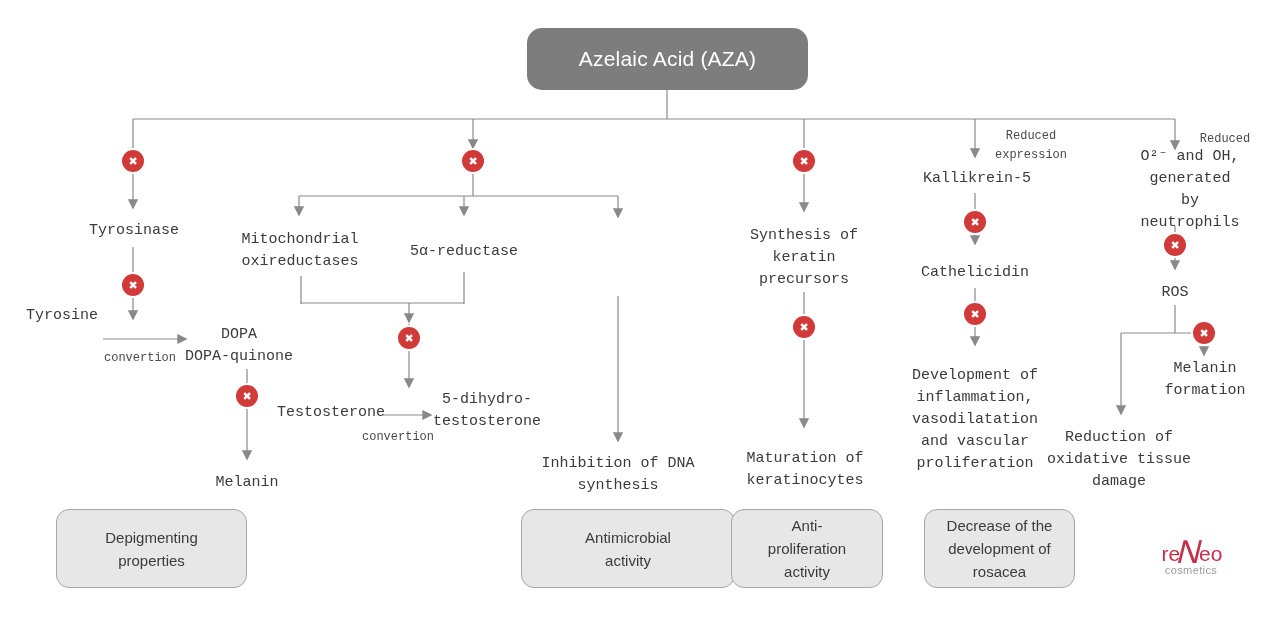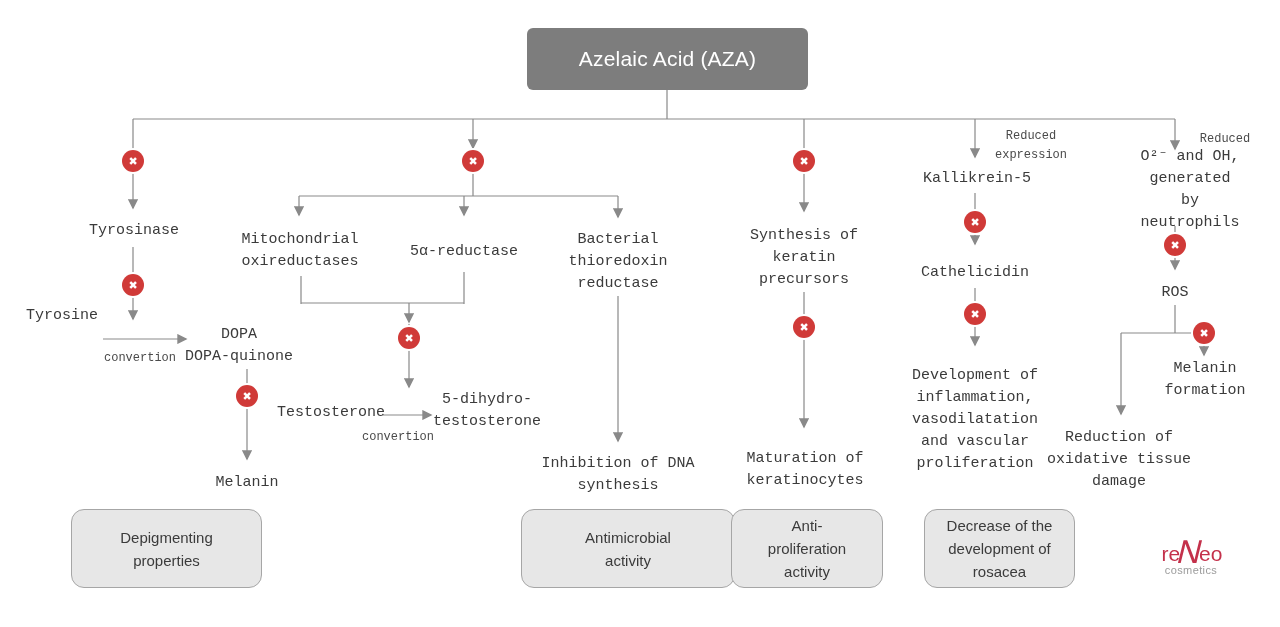--- a/index.html
+++ b/index.html
@@ -17,21 +17,21 @@
   .xicon{
     position:absolute;transform:translate(-50%,-50%);
     width:22px;height:22px;border-radius:50%;
     background:#d03a38;color:#fff;
     display:flex;align-items:center;justify-content:center;
     font-size:11px;font-weight:bold;line-height:1;
     box-shadow:0 0 0 2px #ffffff;
   }
   .title-box{
     position:absolute;left:527px;top:28px;width:281px;height:62px;
-    background:#7d7d7d;border-radius:6px;
+    background:#7d7d7d;border-radius:15px;
     display:flex;align-items:center;justify-content:center;
     color:#ffffff;font-size:21px;letter-spacing:.2px;
   }
   .outcome{
     position:absolute;top:509px;height:79px;box-sizing:border-box;
     background:#e7e7e7;border:1px solid #a6a6a6;border-radius:13px;
     display:flex;align-items:center;justify-content:center;
     text-align:center;white-space:pre-line;
     font-size:15px;line-height:23px;color:#3b3b3b;
   }
@@ -98,23 +98,20 @@
   <div class="lbl" style="left:239px;top:346px">DOPA
 DOPA-quinone</div>
   <div class="lbl" style="left:247px;top:483px">Melanin</div>
   <div class="lbl" style="left:300px;top:251px">Mitochondrial
 oxireductases</div>
   <div class="lbl" style="left:464px;top:252px">5α-reductase</div>
   <div class="lbl" style="left:331px;top:413px">Testosterone</div>
   <div class="lbl small" style="left:398px;top:437px">convertion</div>
   <div class="lbl" style="left:487px;top:411px">5-dihydro-
 testosterone</div>
-  <div class="lbl" style="left:618px;top:262px">Bacterial
-thioredoxin
-reductase</div>
   <div class="lbl" style="left:618px;top:475px">Inhibition of DNA
 synthesis</div>
   <div class="lbl" style="left:804px;top:258px">Synthesis of
 keratin
 precursors</div>
   <div class="lbl" style="left:805px;top:470px">Maturation of
 keratinocytes</div>
   <div class="lbl small" style="left:1031px;top:146px">Reduced
 expression</div>
   <div class="lbl" style="left:977px;top:179px">Kallikrein-5</div>
@@ -140,21 +137,21 @@
   <div class="xicon" style="left:247px;top:396px">✖</div>
   <div class="xicon" style="left:473px;top:161px">✖</div>
   <div class="xicon" style="left:409px;top:338px">✖</div>
   <div class="xicon" style="left:804px;top:161px">✖</div>
   <div class="xicon" style="left:804px;top:327px">✖</div>
   <div class="xicon" style="left:975px;top:222px">✖</div>
   <div class="xicon" style="left:975px;top:314px">✖</div>
   <div class="xicon" style="left:1175px;top:245px">✖</div>
   <div class="xicon" style="left:1204px;top:333px">✖</div>
 
-  <div class="outcome" style="left:71px;width:191px">Depigmenting
+  <div class="outcome" style="left:56px;width:191px">Depigmenting
 properties</div>
   <div class="outcome" style="left:521px;width:214px">Antimicrobial
 activity</div>
   <div class="outcome" style="left:731px;width:152px">Anti-
 proliferation
 activity</div>
   <div class="outcome" style="left:924px;width:151px">Decrease of the
 development of
 rosacea</div>
 

